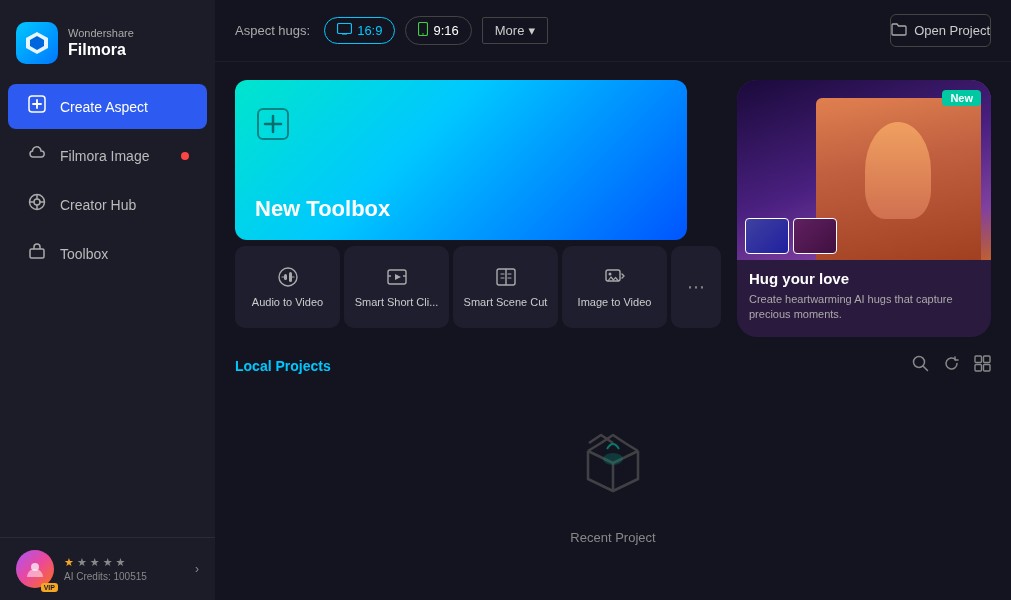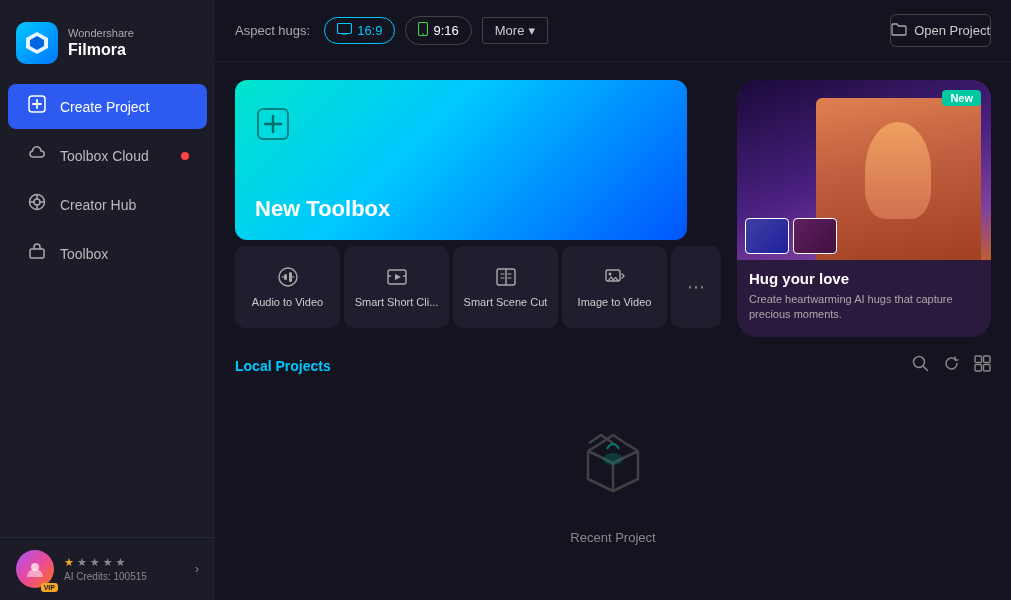--- a/index.html
+++ b/index.html
@@ -433,30 +433,30 @@
     </div>
   </div>
 
   <div class="nav-item active">
     <span class="nav-icon">
       <svg width="18" height="18" viewBox="0 0 18 18" fill="white">
         <rect x="1" y="1" width="16" height="16" rx="3" fill="none" stroke="white" stroke-width="1.5"></rect>
         <path d="M9 5v8M5 9h8" stroke="white" stroke-width="1.8" stroke-linecap="round"></path>
       </svg>
     </span>
-    <span>Create Project</span>
+    <span>Create Aspect</span>
   </div>
 
   <div class="nav-item">
     <span class="nav-icon">
       <svg width="18" height="18" viewBox="0 0 18 18" fill="none">
         <path d="M13.5 13H5a3 3 0 01-.5-5.95A4 4 0 0113 7a2.5 2.5 0 01.5 5.95V13z" fill="none" stroke="#aaa" stroke-width="1.5"></path>
       </svg>
     </span>
-    <span>Toolbox Cloud</span>
+    <span>Filmora Image</span>
     <span class="notification-dot"></span>
   </div>
 
   <div class="nav-item">
     <span class="nav-icon">
       <svg width="18" height="18" viewBox="0 0 18 18" fill="none">
         <circle cx="9" cy="9" r="7.5" stroke="#aaa" stroke-width="1.5"></circle>
         <circle cx="9" cy="9" r="3" stroke="#aaa" stroke-width="1.5"></circle>
         <line x1="9" y1="1.5" x2="9" y2="6" stroke="#aaa" stroke-width="1.5"></line>
         <line x1="9" y1="12" x2="9" y2="16.5" stroke="#aaa" stroke-width="1.5"></line>

